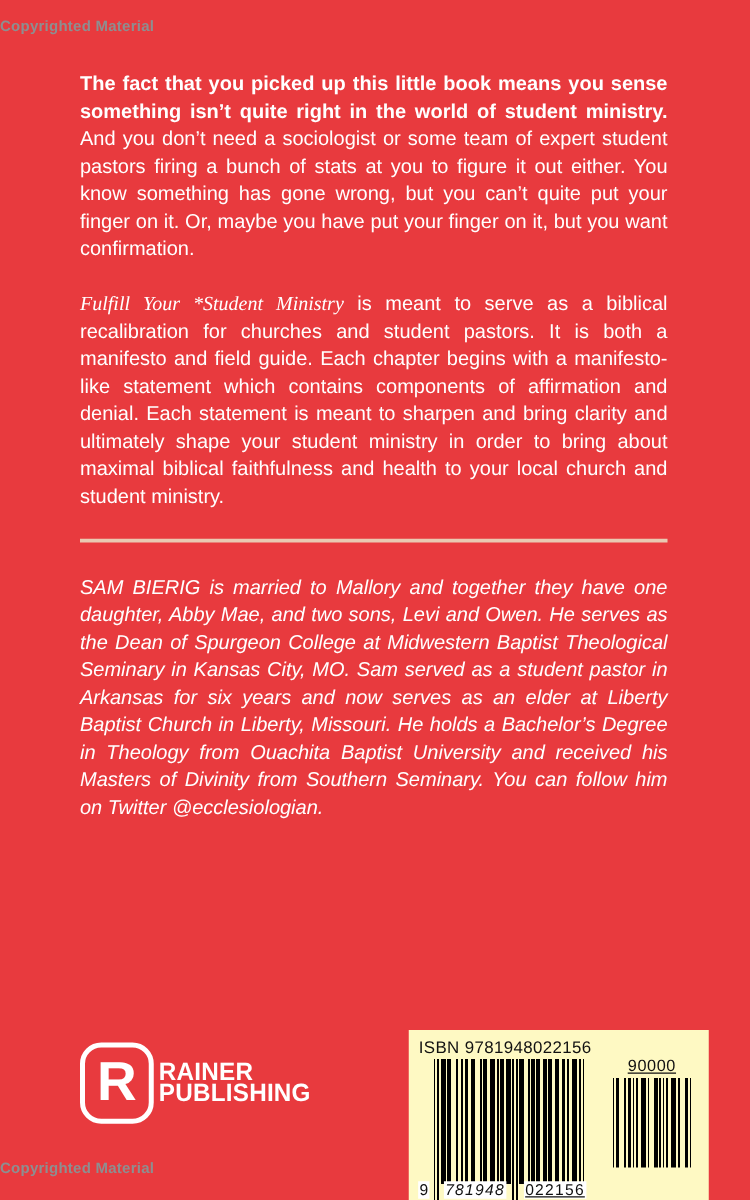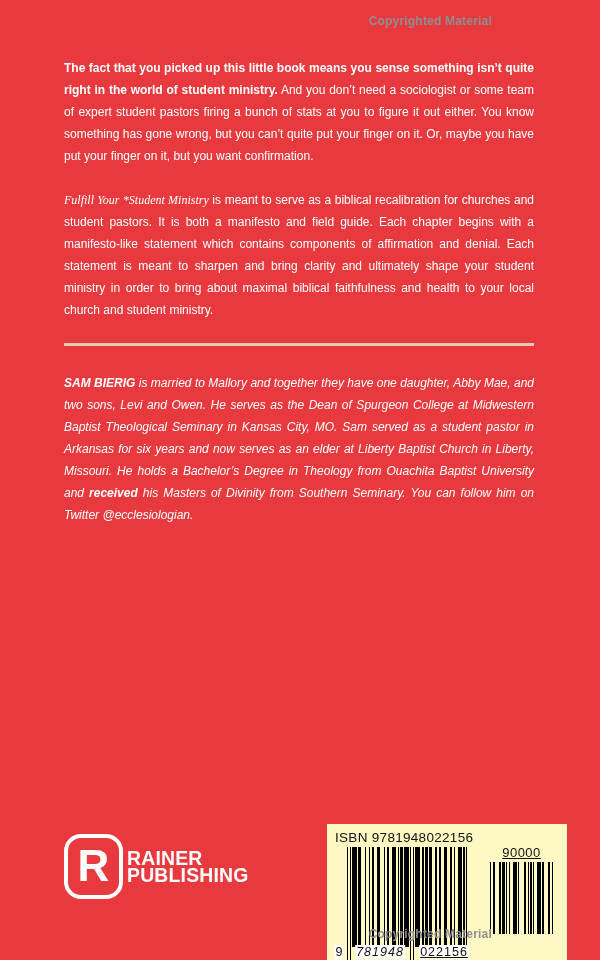--- a/index.html
+++ b/index.html
@@ -12,41 +12,41 @@
   html,body{width:600px;height:960px;}
   body{
     background:var(--background);
     font-family:"Liberation Sans","DejaVu Sans",sans-serif;
     color:var(--text);
     position:relative;
     overflow:hidden;
   }
   .watermark{
     position:absolute;left:0;width:492px;
-    text-align:right;
+    text-align:left;
     font-size:12px;font-weight:700;
     color:var(--watermark);
     letter-spacing:0.2px;
   }
   .watermark.top{top:14px;}
   .watermark.bottom{top:927px;}
 
   .text-col{
     position:absolute;left:64px;top:57px;width:470px;
   }
   .text-col p{
-    font-size:12px;line-height:22px;
+    font-size:16px;line-height:22px;
     text-align:justify;
     margin:0 0 22px 0;
     color:var(--text);
   }
   .text-col p.last-blurb{margin-bottom:16px;}
   .b{font-weight:700;}
   .i{font-style:italic;font-family:Liberation Serif, serif;}
-  .bi{font-weight:700;font-style:italic;}
+  .bi{font-weight:400;font-style:italic;}
 
   .divider{
     height:3px;width:470px;
     background:var(--divider);
     border:none;
     margin:0 0 26px 0;
   }
   .bio-par{font-style:italic;}
 
   

